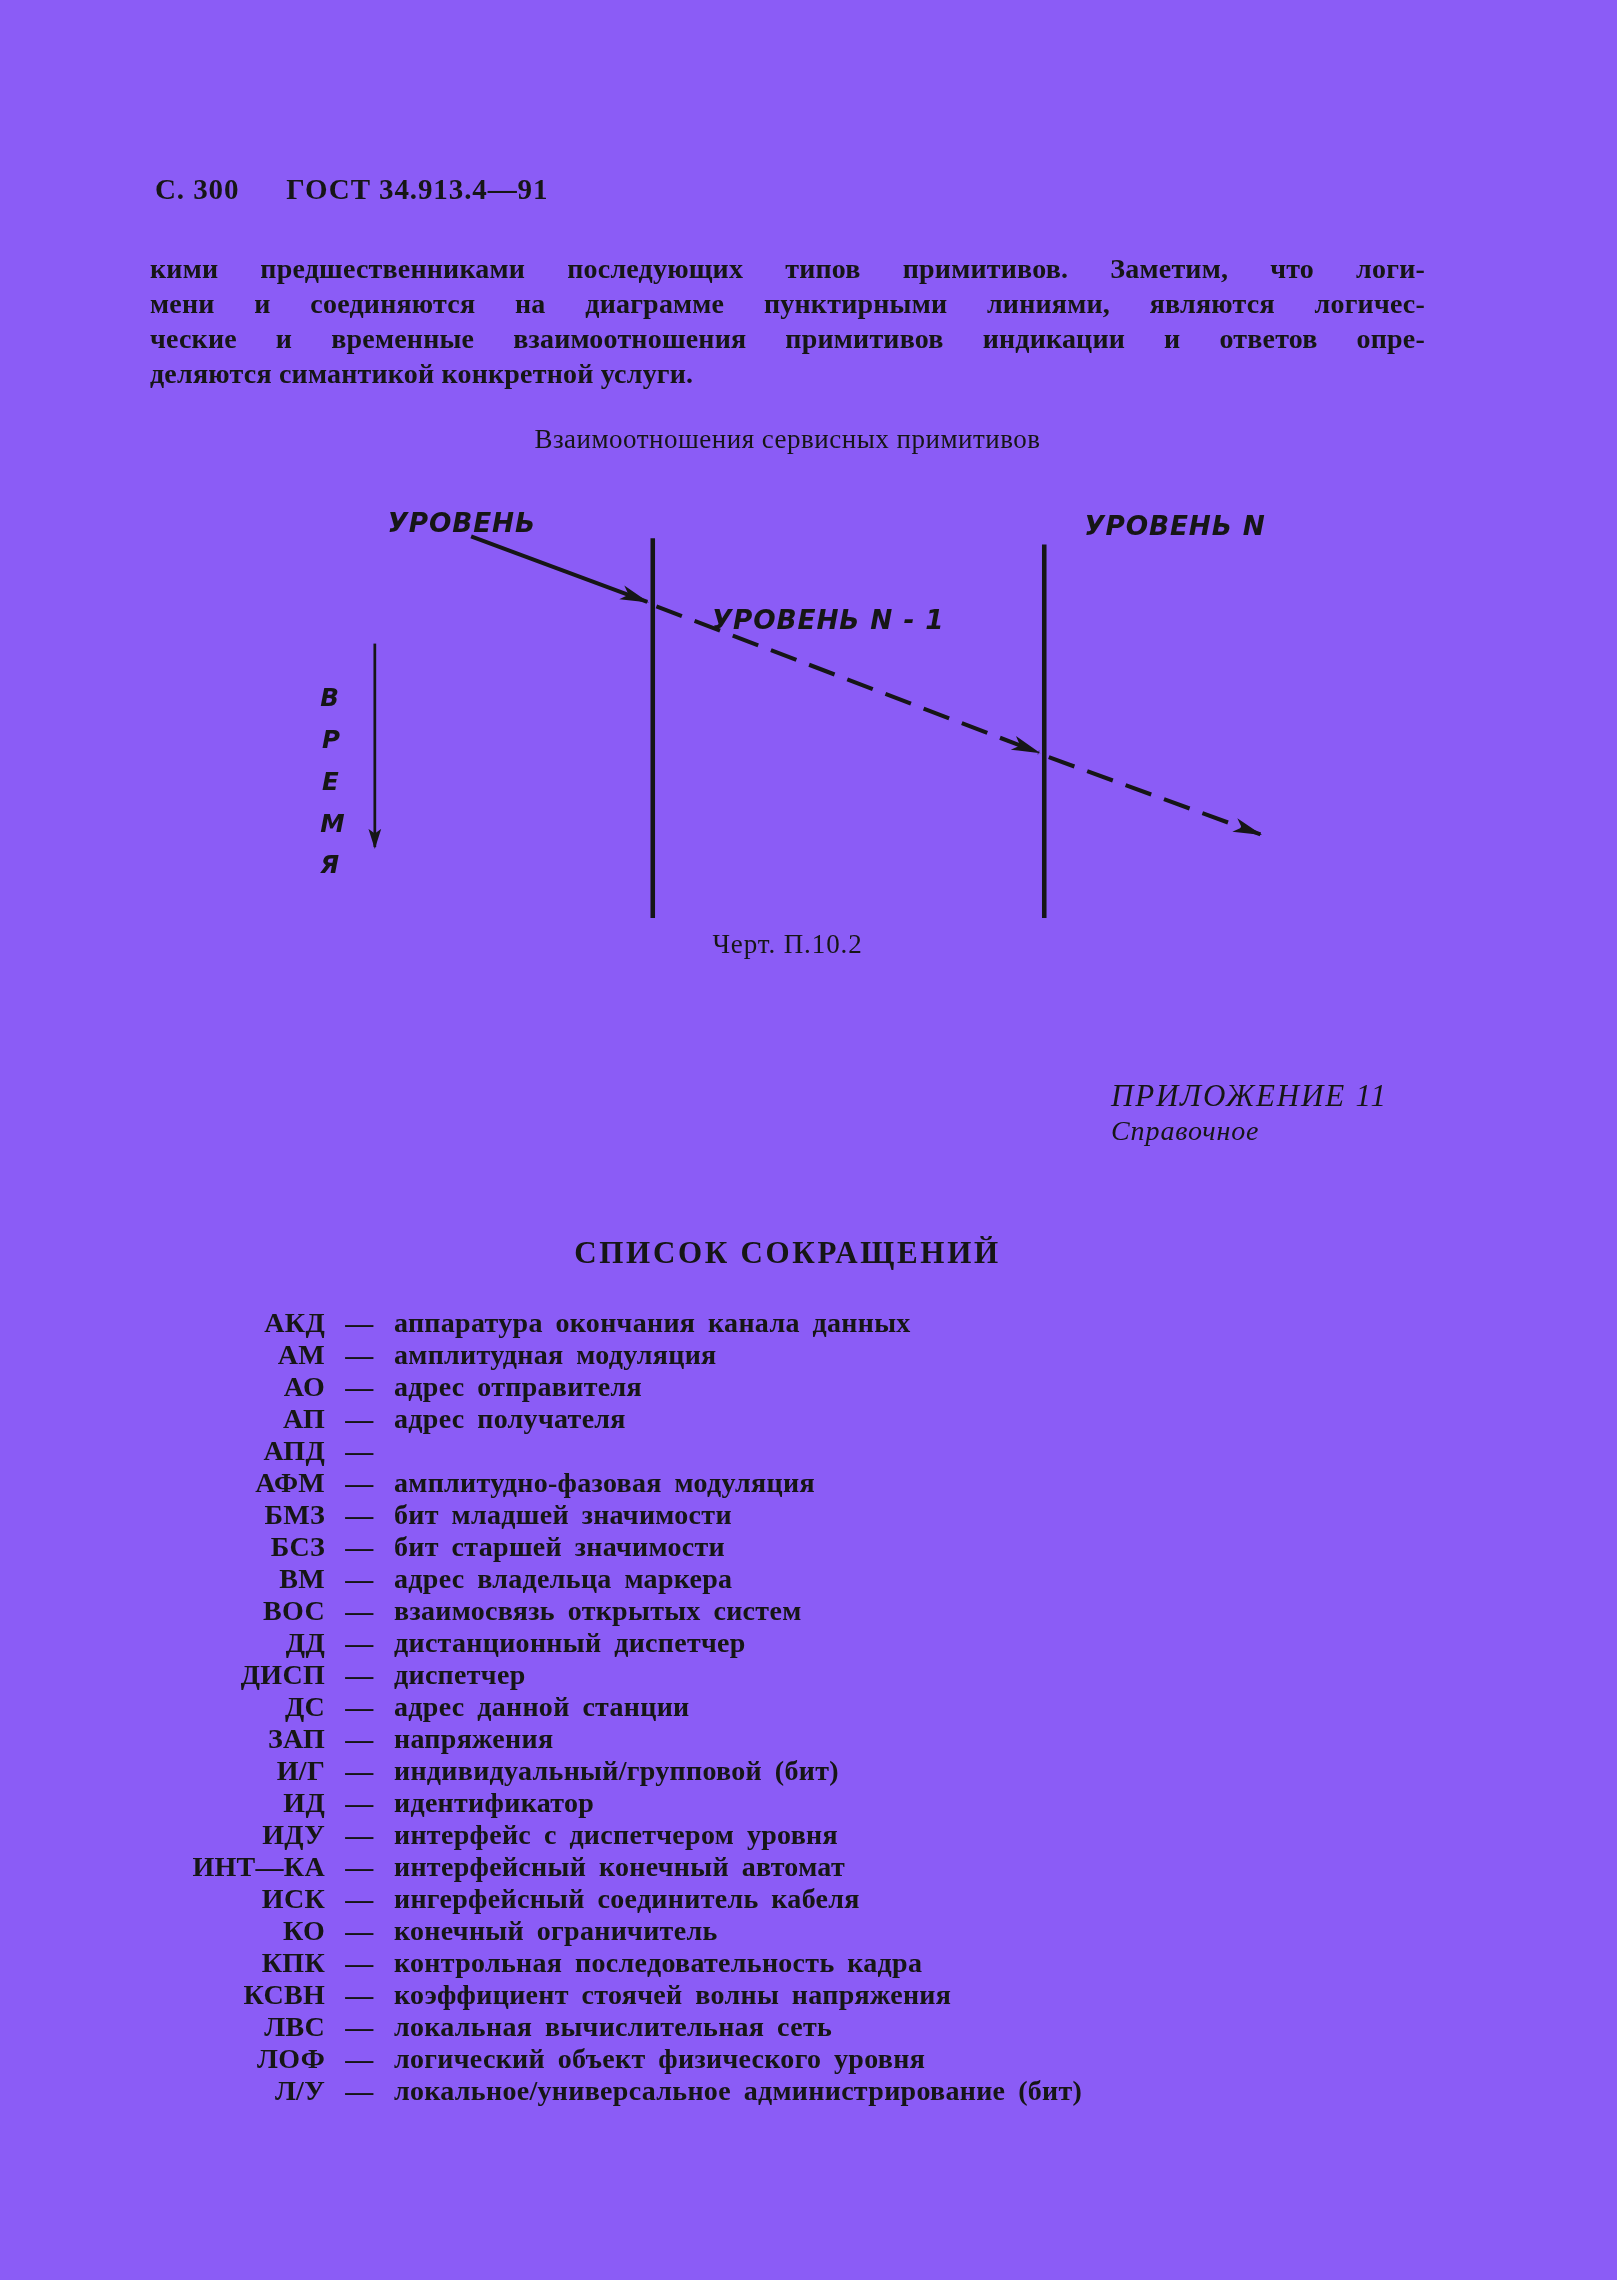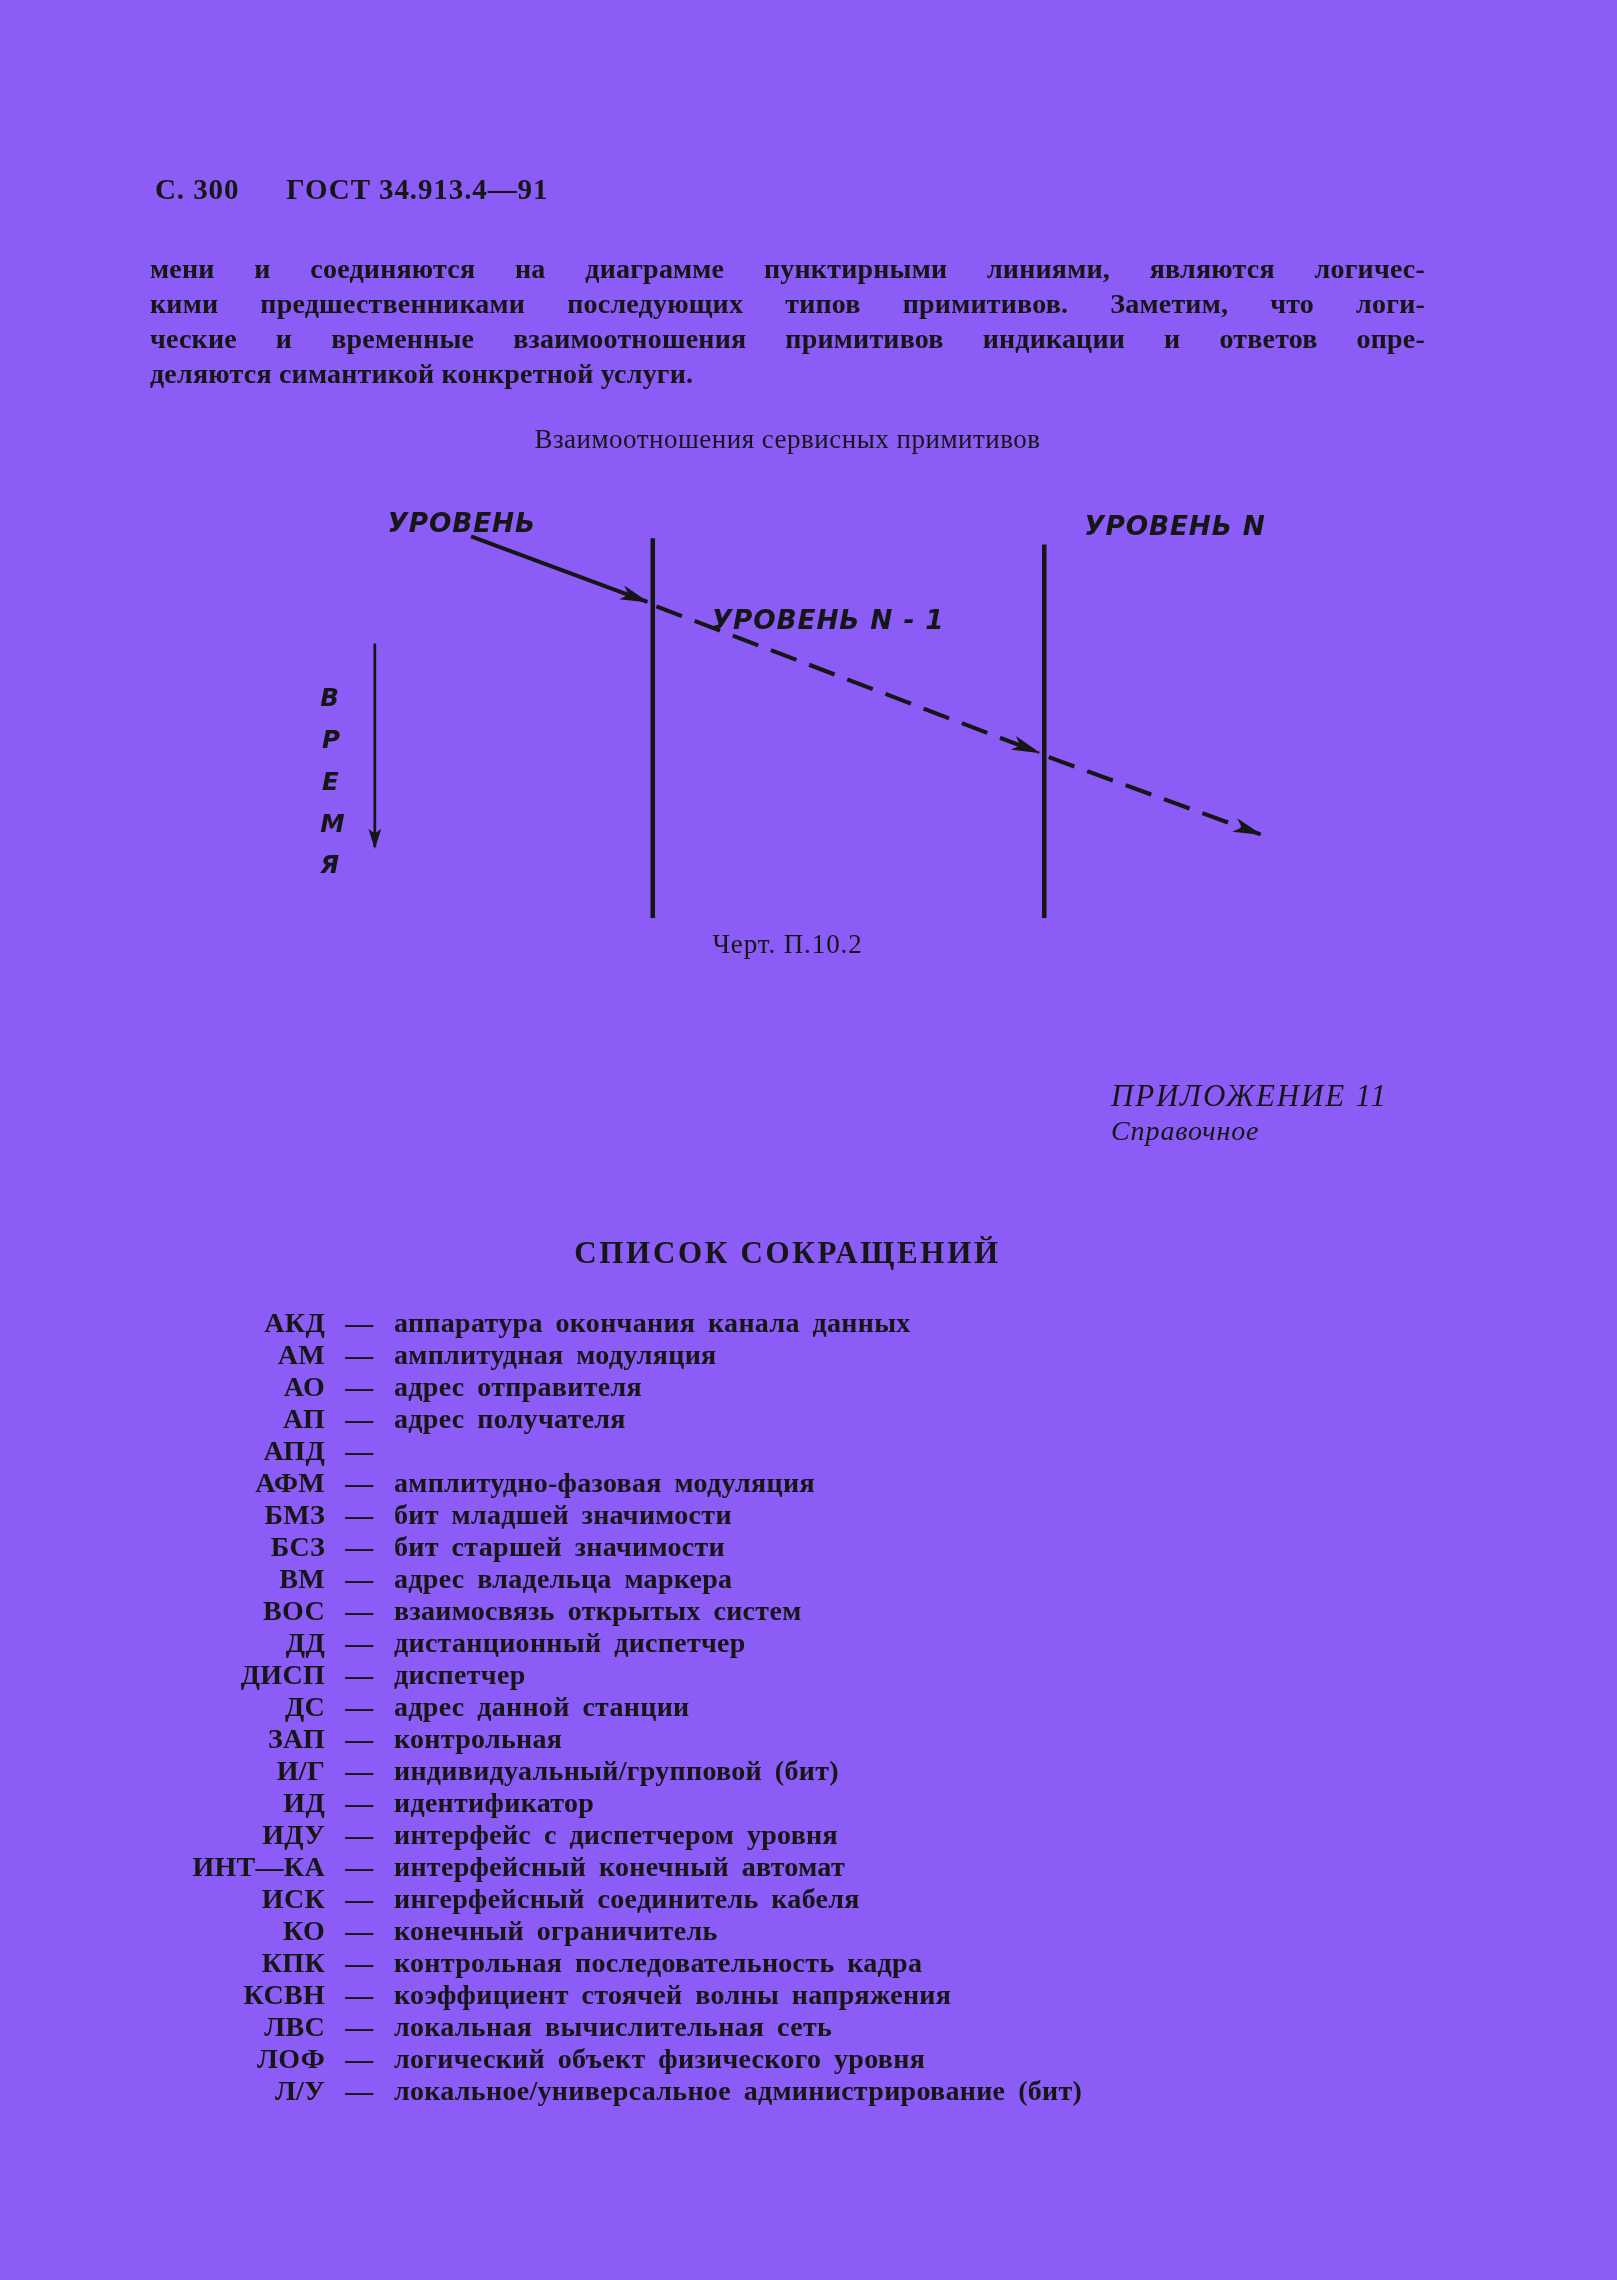--- a/index.html
+++ b/index.html
@@ -63,23 +63,23 @@
 
 <div class="page">
 
   <div class="doc-header">
     <span>С. 300</span>
     <span>ГОСТ 34.913.4—91</span>
   </div>
 
   <div class="para">
 
+      <div class="pline">кими предшественниками последующих типов примитивов. Заметим, что логи-</div>
+
       <div class="pline">мени и соединяются на диаграмме пунктирными линиями, являются логичес-</div>
-
-      <div class="pline">кими предшественниками последующих типов примитивов. Заметим, что логи-</div>
 
       <div class="pline">ческие и временные взаимоотношения примитивов индикации и ответов опре-</div>
 
       <div class="pline">деляются симантикой конкретной услуги.</div>
 
   </div>
 
   <div class="fig-title">Взаимоотношения сервисных примитивов</div>
 
   <svg class="diagram" width="1000" height="436" viewBox="0 0 1100 480">
@@ -195,21 +195,21 @@
 
       <div class="abbr-row">
         <span class="abbr">ДС</span>
         <span class="dash">—</span>
         <span class="def">адрес данной станции</span>
       </div>
 
       <div class="abbr-row">
         <span class="abbr">ЗАП</span>
         <span class="dash">—</span>
-        <span class="def">контрольная</span>
+        <span class="def">напряжения</span>
       </div>
 
       <div class="abbr-row">
         <span class="abbr">И/Г</span>
         <span class="dash">—</span>
         <span class="def">индивидуальный/групповой (бит)</span>
       </div>
 
       <div class="abbr-row">
         <span class="abbr">ИД</span>

